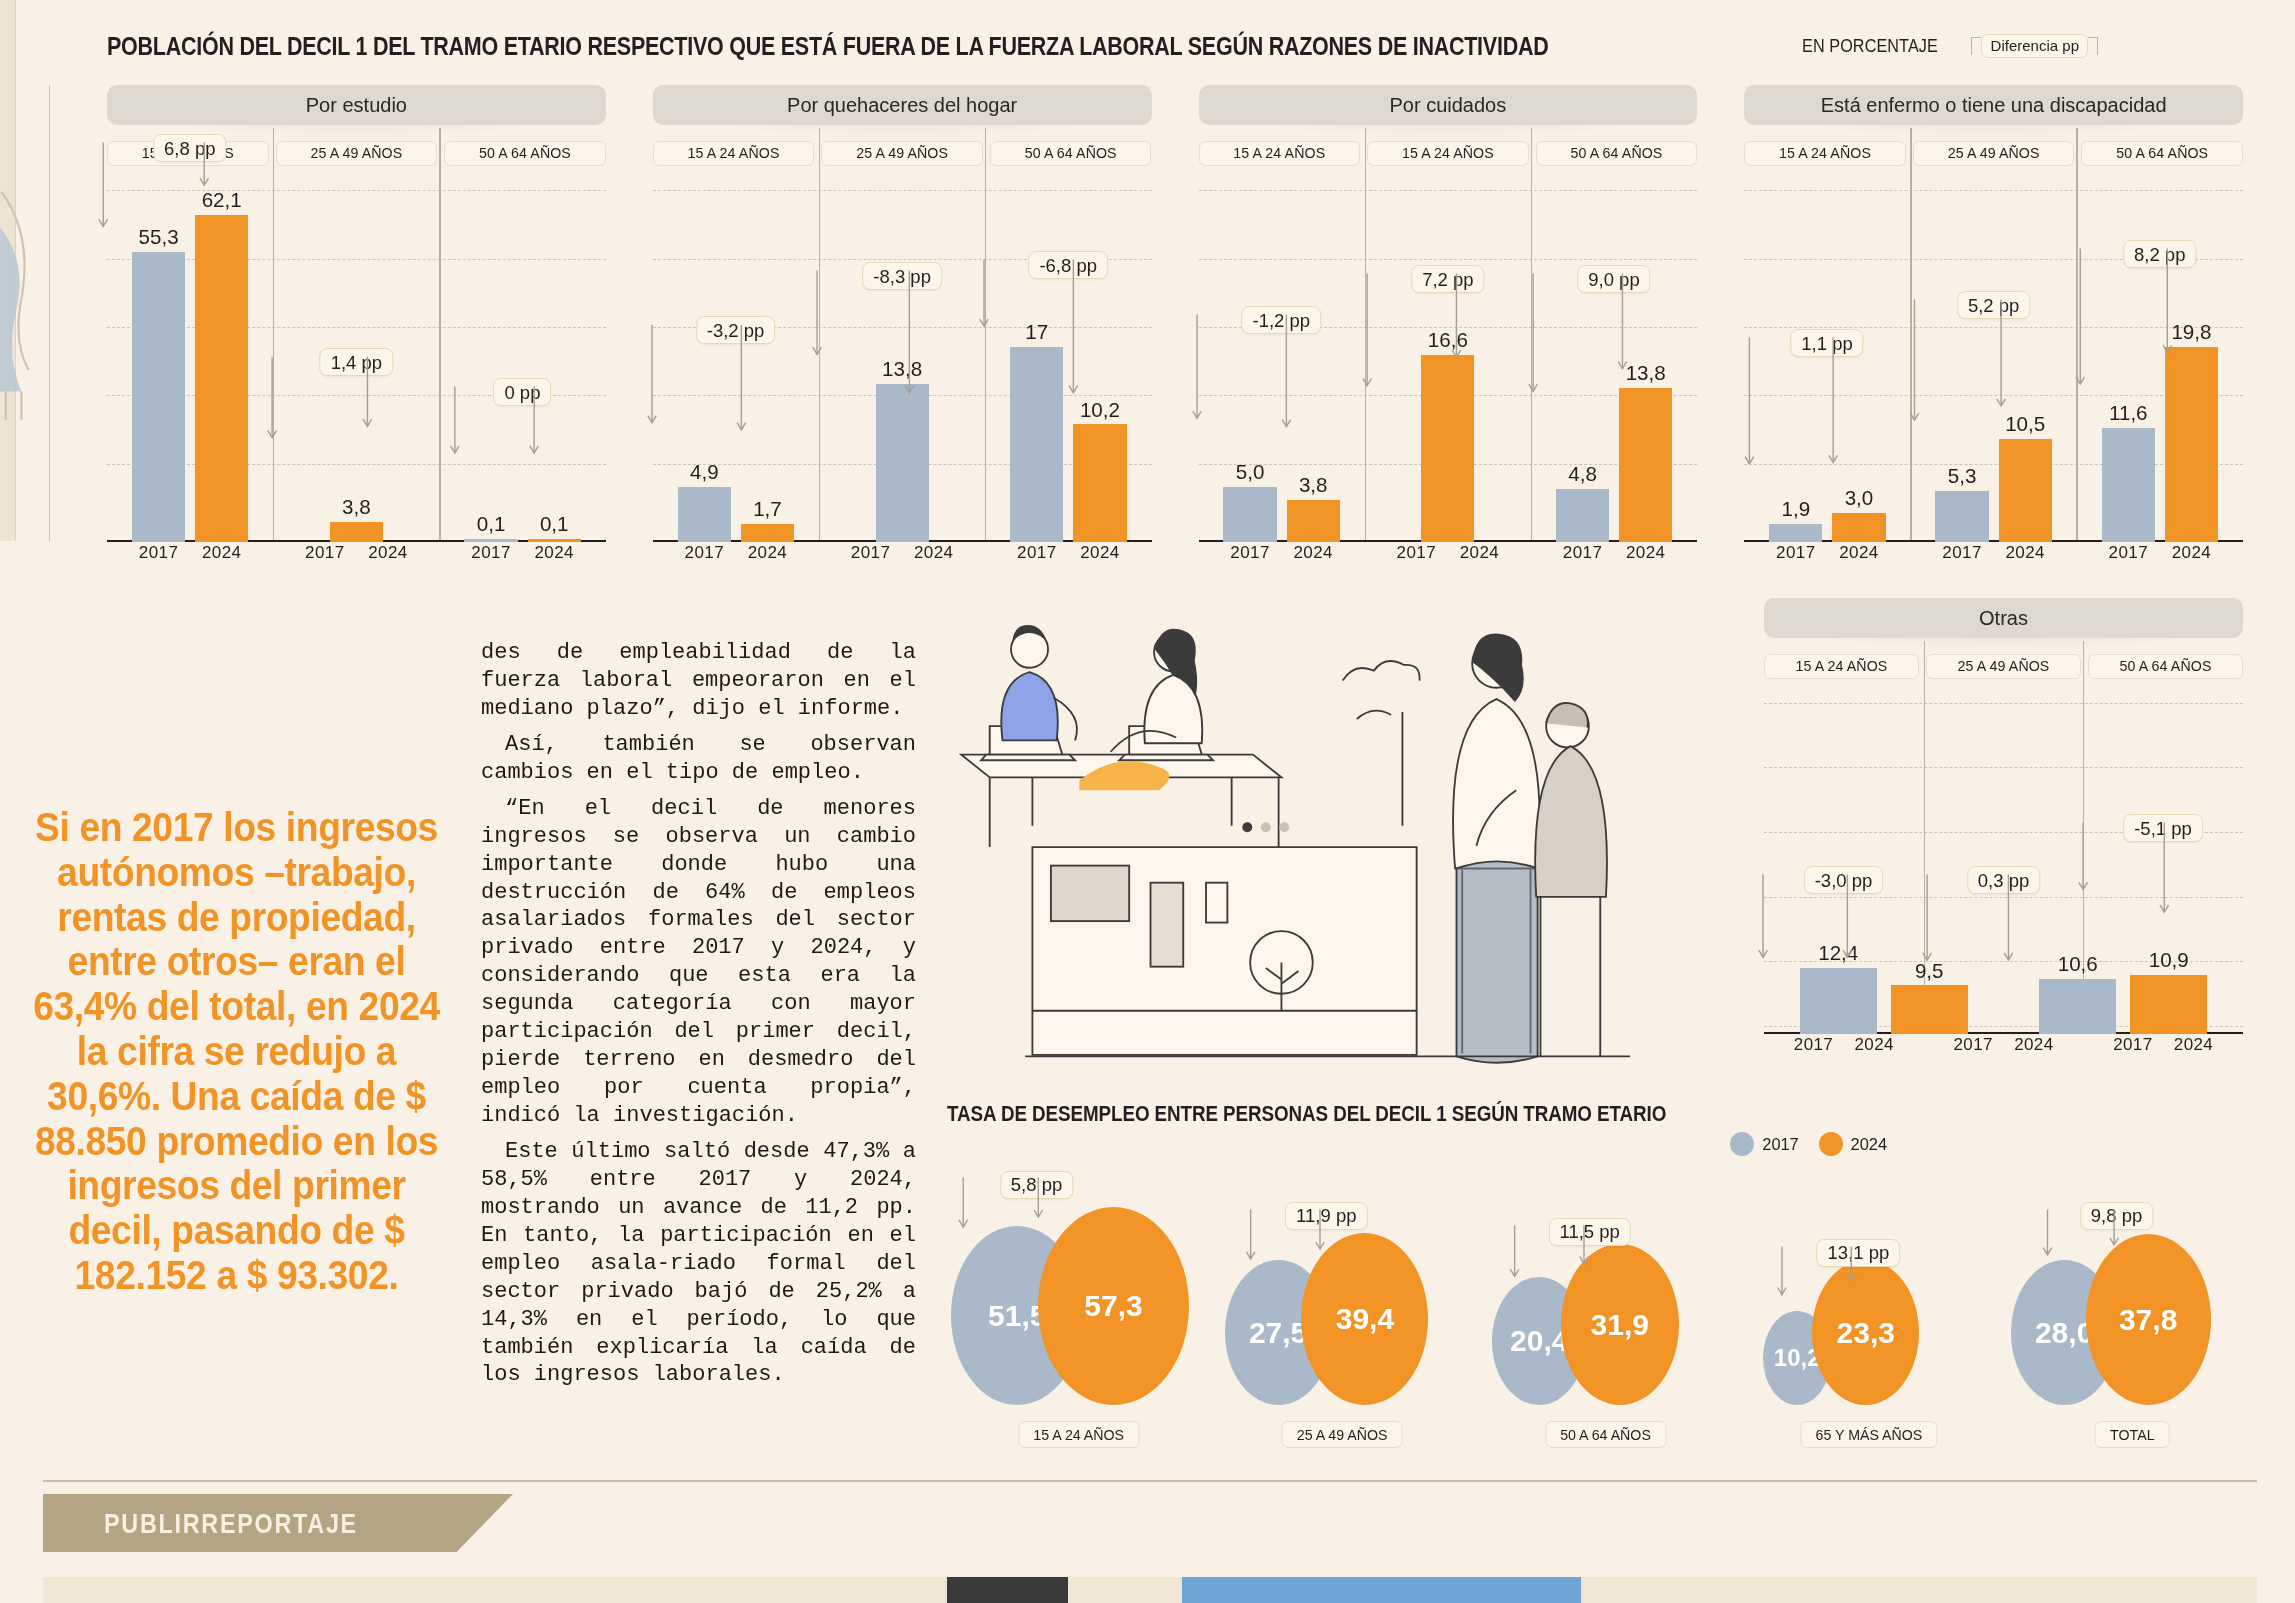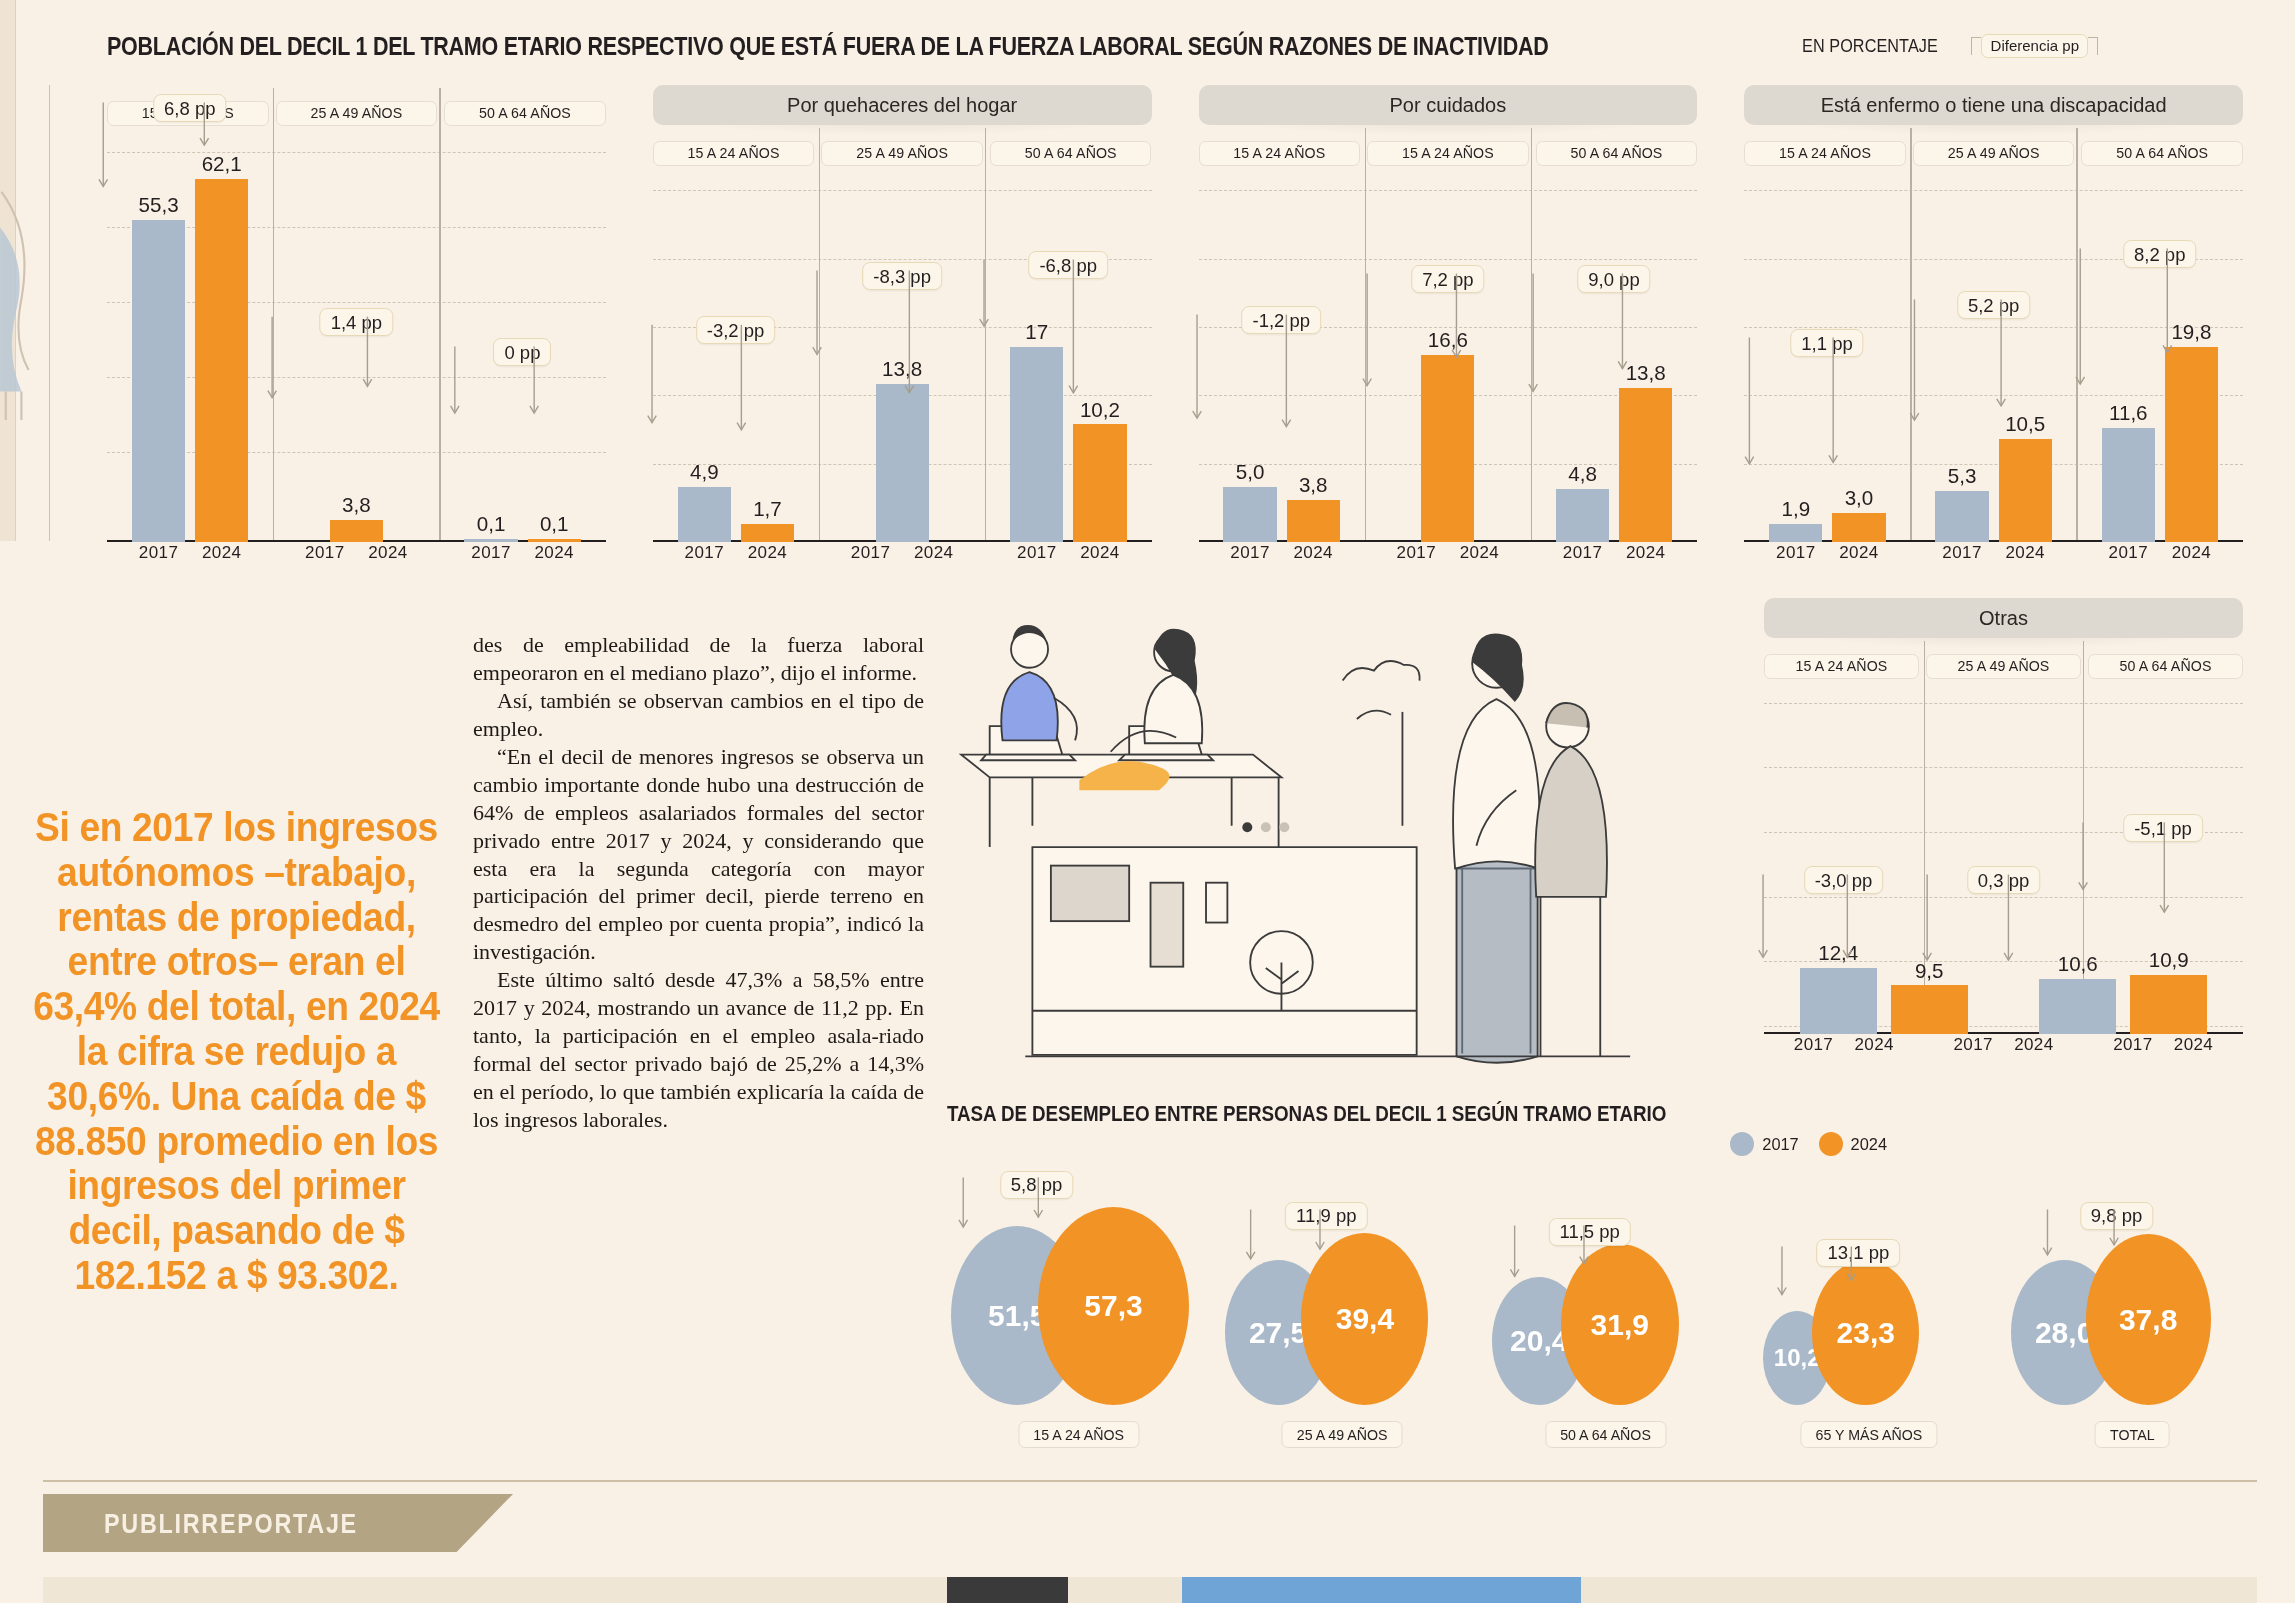--- a/index.html
+++ b/index.html
@@ -131,21 +131,21 @@
     text-align:center;letter-spacing:-0.4px;
     transform:scaleX(0.93);transform-origin:center top;
   }
 
   
   .copy{
     position:absolute;left:473px;top:631px;width:451px;
     font-family:"Liberation Serif", serif;font-size:22px;line-height:1.27;
     text-align:justify;color:#1d1a17;
   }
-  .copy p{margin:0;text-indent:24px;}
+  .copy p{margin:8px;text-indent:24px;font-family:Liberation Mono, monospace;}
   .copy p.first{text-indent:0;}
 
   
   .illus{position:absolute;left:947px;top:612px;width:797px;height:456px;}
   .illus svg{display:block;}
 
   
   .bsec{position:absolute;left:947px;top:1102px;width:1317px;height:356px;}
   .bsec h2{
     margin:0;font-size:21.4px;font-weight:800;letter-spacing:-0.1px;
@@ -206,20 +206,21 @@
   <div class="diffwrap">
     <div class="tick-l"></div>
     <div class="chip">Diferencia pp</div>
     <div class="tick-r"></div>
   </div>
 </div>
 
 <div class="panels">
 
   <div class="panel">
+    <div class="ph">Por estudio</div>
     <div class="agebar">
       <div class="agechip">15 A 24 AÑOS</div>
       <div class="agechip">25 A 49 AÑOS</div>
       <div class="agechip">50 A 64 AÑOS</div>
     </div>
     <div class="plot">
       <div class="grid">
         <div class="gl" style="top:4%"></div>
           <div class="gl" style="top:21%"></div>
         <div class="gl" style="top:38%"></div>

